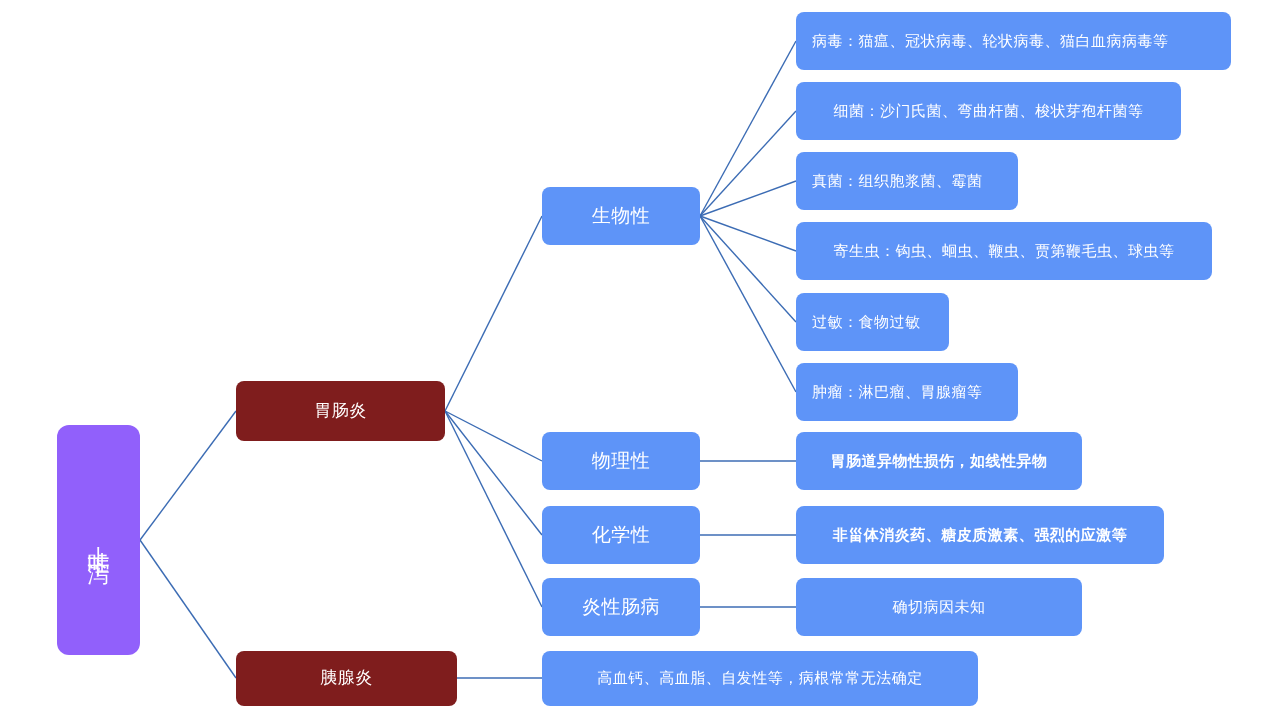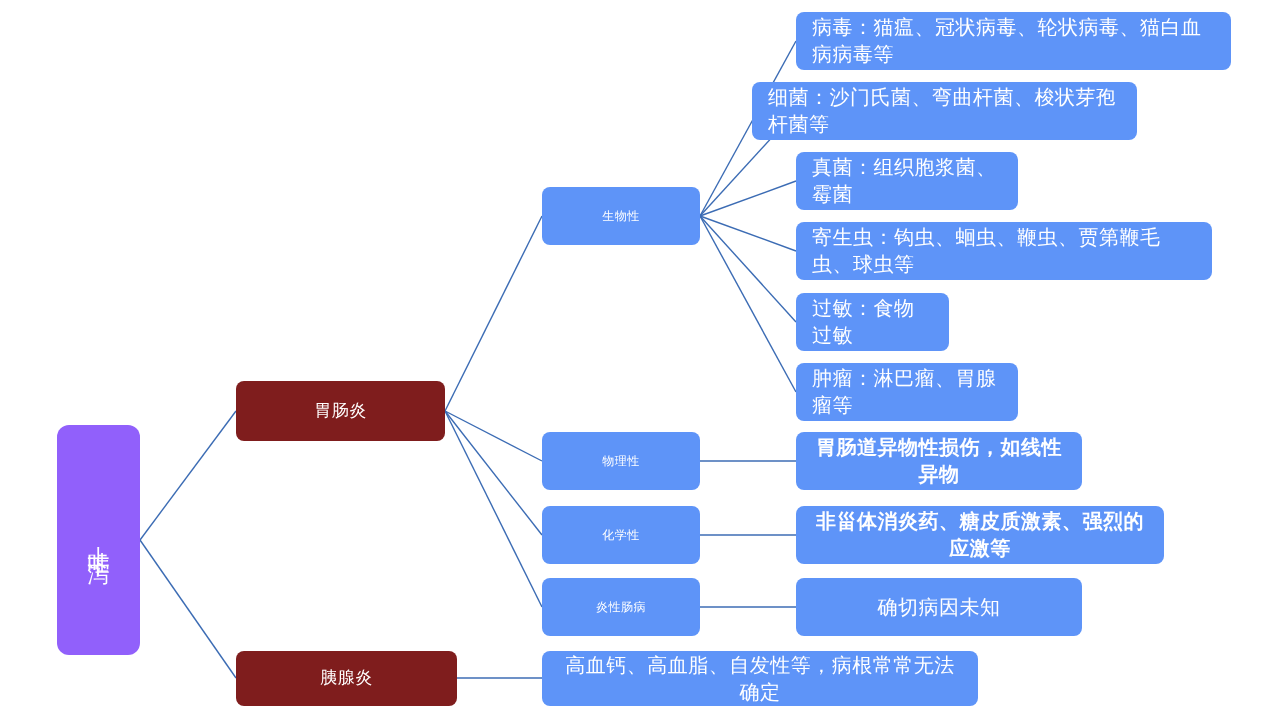--- a/index.html
+++ b/index.html
@@ -55,26 +55,26 @@
   }
 
   
   .node.lvl1 {
     background: #7f1d1d;
     font-size: 17px;
   }
   
   .node.lvl2 {
     background: #5e94f8;
-    font-size: 12px;
+    font-size: 19px;
   }
   
   .node.lvl3 {
     background: #5e94f8;
-    font-size: 20px;
+    font-size: 15px;
     padding-left: 16px;
     padding-right: 16px;
   }
 </style>
 </head>
 <body>
 
 <div id="canvas">
 
   <svg id="edges" viewBox="0 0 1280 720">
@@ -127,29 +127,29 @@
   </div>
 
   <div class="node lvl2 center" style="left:542px; top:578px; width:158px; height:58px;">
     <span>炎性肠病</span>
   </div>
 
   <div class="node lvl3 leftal" style="left:796px; top:12px; width:435px; height:58px;">
     <span>病毒：猫瘟、冠状病毒、轮状病毒、猫白血病病毒等</span>
   </div>
 
-  <div class="node lvl3 leftal" style="left:752px; top:82px; width:385px; height:58px;">
+  <div class="node lvl3 leftal" style="left:796px; top:82px; width:385px; height:58px;justify-content:center;">
     <span>细菌：沙门氏菌、弯曲杆菌、梭状芽孢杆菌等</span>
   </div>
 
   <div class="node lvl3 leftal" style="left:796px; top:152px; width:222px; height:58px;">
     <span>真菌：组织胞浆菌、霉菌</span>
   </div>
 
-  <div class="node lvl3 leftal" style="left:796px; top:222px; width:416px; height:58px;">
+  <div class="node lvl3 leftal" style="left:796px; top:222px; width:416px; height:58px;justify-content:center;">
     <span>寄生虫：钩虫、蛔虫、鞭虫、贾第鞭毛虫、球虫等</span>
   </div>
 
   <div class="node lvl3 leftal" style="left:796px; top:293px; width:153px; height:58px;">
     <span>过敏：食物过敏</span>
   </div>
 
   <div class="node lvl3 leftal" style="left:796px; top:363px; width:222px; height:58px;">
     <span>肿瘤：淋巴瘤、胃腺瘤等</span>
   </div>

